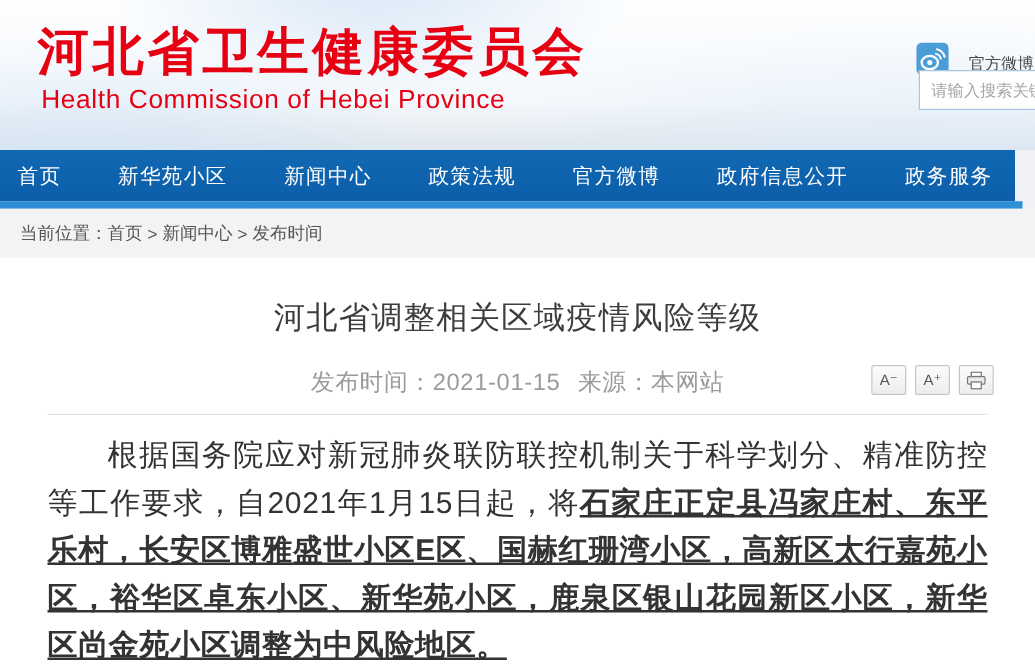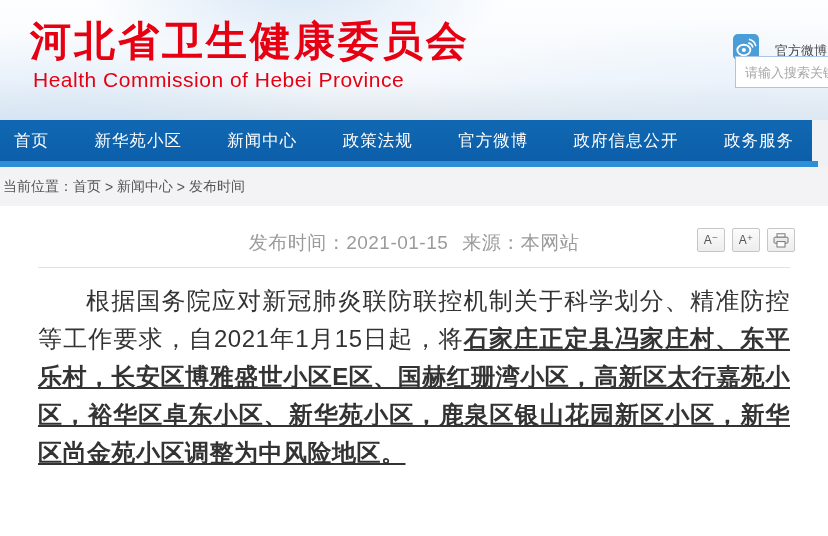--- a/index.html
+++ b/index.html
@@ -49,21 +49,21 @@
     padding:0 18px 0 14px;
   }
   .nav-item {
     color:#fff; font-size:16.5px; letter-spacing:1px; cursor:pointer; white-space:nowrap;
   }
   .nav-accent { width:818px; height:6px; background:#2e8fd6; }
 
   
   .breadcrumb {
     width:828px; height:39px; background:#f3f3f5;
-    display:flex; align-items:center; padding-left:3px;
+    display:flex; align-items:center; padding-left:16px;
     font-size:14px; color:#555;
   }
   .breadcrumb span { white-space:pre; }
   .crumb-link { cursor:pointer; }
 
   
   .article { position:relative; padding:0 38px; background:#fff; }
   .article-title {
     margin-top:31px; text-align:center;
     font-size:25px; font-weight:normal; color:#3d3d3d; letter-spacing:1px;
@@ -131,20 +131,21 @@
   <div class="breadcrumb">
     <span>当前位置：</span>
     <span class="crumb-link">首页</span>
     <span> &gt; </span>
     <span class="crumb-link">新闻中心</span>
     <span> &gt; </span>
     <span class="crumb-link">发布时间</span>
   </div>
 
   <div class="article">
+    <h1 class="article-title">河北省调整相关区域疫情风险等级</h1>
 
     <div class="meta-row">
       <div class="article-meta">
         <span>发布时间：</span><span>2021-01-15</span><span class="gap"></span><span>来源：</span><span>本网站</span>
       </div>
       <div class="meta-tools">
         <div class="tool-btn">A⁻</div>
         <div class="tool-btn">A⁺</div>
         <div class="tool-btn">
           <span style="display:inline-flex;">

